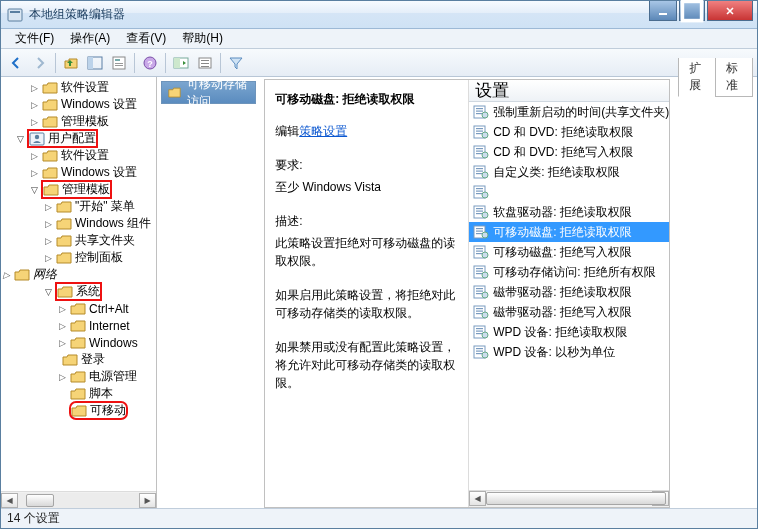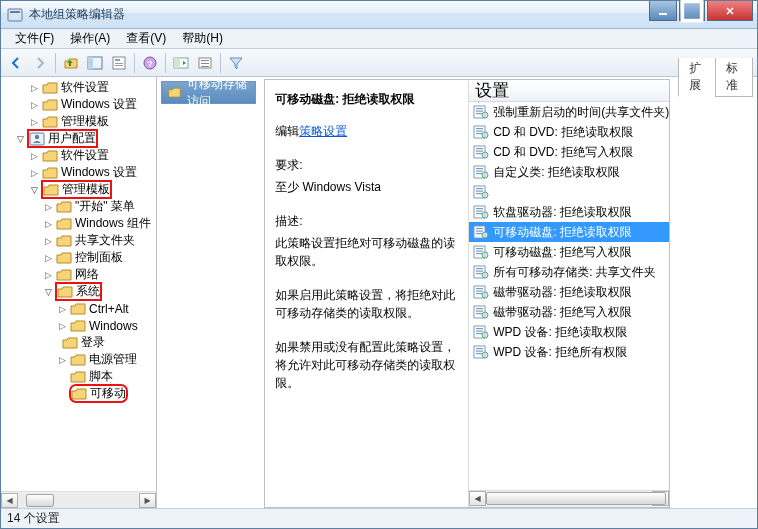--- a/index.html
+++ b/index.html
@@ -258,21 +258,21 @@
             </svg>
             <span>共享文件夹</span>
           </div>
           <div class="tree-node" style="padding-left: 42px;">
             <span class="tree-exp "></span>
             <svg class="folder-icon" viewBox="0 0 16 13">
               <path d="M1 4 L5 4 L6 2 L15 2 L15 12 L1 12 Z" fill="#f6d477" stroke="#b58b2a"></path>
             </svg>
             <span>控制面板</span>
           </div>
-          <div class="tree-node" style="padding-left: 42px;">
+          <div class="tree-node" style=" font-style: italic;">
             <span class="tree-exp "></span>
             <svg class="folder-icon" viewBox="0 0 16 13">
               <path d="M1 4 L5 4 L6 2 L15 2 L15 12 L1 12 Z" fill="#f6d477" stroke="#b58b2a"></path>
             </svg>
             <span>网络</span>
           </div>
           <div class="tree-node" style="padding-left: 42px;">
             <span class="tree-exp open"></span>
             <span class="red-box" style="display: inline-flex; align-items: center;">
               <svg class="folder-icon" viewBox="0 0 16 13">
@@ -286,20 +286,27 @@
             <svg class="folder-icon" viewBox="0 0 16 13">
               <path d="M1 4 L5 4 L6 2 L15 2 L15 12 L1 12 Z" fill="#f6d477" stroke="#b58b2a"></path>
             </svg>
             <span>Ctrl+Alt</span>
           </div>
           <div class="tree-node" style="padding-left: 56px;">
             <span class="tree-exp "></span>
             <svg class="folder-icon" viewBox="0 0 16 13">
               <path d="M1 4 L5 4 L6 2 L15 2 L15 12 L1 12 Z" fill="#f6d477" stroke="#b58b2a"></path>
             </svg>
+            <span>Internet</span>
+          </div>
+          <div class="tree-node" style="padding-left: 56px;">
+            <span class="tree-exp "></span>
+            <svg class="folder-icon" viewBox="0 0 16 13">
+              <path d="M1 4 L5 4 L6 2 L15 2 L15 12 L1 12 Z" fill="#f6d477" stroke="#b58b2a"></path>
+            </svg>
             <span>Windows</span>
           </div>
           <div class="tree-node" style="padding-left: 48px;">
             <span class="tree-exp none"></span>
             <svg class="folder-icon" viewBox="0 0 16 13">
               <path d="M1 4 L5 4 L6 2 L15 2 L15 12 L1 12 Z" fill="#f6d477" stroke="#b58b2a"></path>
             </svg>
             <span>登录</span>
           </div>
           <div class="tree-node" style="padding-left: 56px;">
@@ -446,21 +453,21 @@
                 <span>可移动磁盘: 拒绝写入权限</span>
               </div>
               <div class="list-row">
                 <svg class="li-icon" viewBox="0 0 16 14">
                   <rect x="1" y="1" width="11" height="12" fill="#fff" stroke="#7a9bc0"></rect>
                   <rect x="3" y="3" width="7" height="1.2" fill="#7a9bc0"></rect>
                   <rect x="3" y="5.5" width="7" height="1.2" fill="#7a9bc0"></rect>
                   <rect x="3" y="8" width="7" height="1.2" fill="#7a9bc0"></rect>
                   <circle cx="12" cy="10" r="3" fill="#cde" stroke="#6a8"></circle>
                 </svg>
-                <span>所有可移动存储类: 共享文件夹</span>
+                <span>可移动存储访问: 拒绝所有权限</span>
               </div>
               <div class="list-row">
                 <svg class="li-icon" viewBox="0 0 16 14">
                   <rect x="1" y="1" width="11" height="12" fill="#fff" stroke="#7a9bc0"></rect>
                   <rect x="3" y="3" width="7" height="1.2" fill="#7a9bc0"></rect>
                   <rect x="3" y="5.5" width="7" height="1.2" fill="#7a9bc0"></rect>
                   <rect x="3" y="8" width="7" height="1.2" fill="#7a9bc0"></rect>
                   <circle cx="12" cy="10" r="3" fill="#cde" stroke="#6a8"></circle>
                 </svg>
                 <span>磁带驱动器: 拒绝读取权限</span>
@@ -486,21 +493,21 @@
                 <span>WPD 设备: 拒绝读取权限</span>
               </div>
               <div class="list-row">
                 <svg class="li-icon" viewBox="0 0 16 14">
                   <rect x="1" y="1" width="11" height="12" fill="#fff" stroke="#7a9bc0"></rect>
                   <rect x="3" y="3" width="7" height="1.2" fill="#7a9bc0"></rect>
                   <rect x="3" y="5.5" width="7" height="1.2" fill="#7a9bc0"></rect>
                   <rect x="3" y="8" width="7" height="1.2" fill="#7a9bc0"></rect>
                   <circle cx="12" cy="10" r="3" fill="#cde" stroke="#6a8"></circle>
                 </svg>
-                <span>WPD 设备: 拒绝所有权限</span>
+                <span>WPD 设备: 以秒为单位</span>
               </div>
             </div>
           <div class="list-hscroll">
             <div class="arrow">◀</div>
             <div class="track">
                 <div class="thumb"></div>
               </div>
             <div class="arrow">▶</div>
           </div>
         </div>

